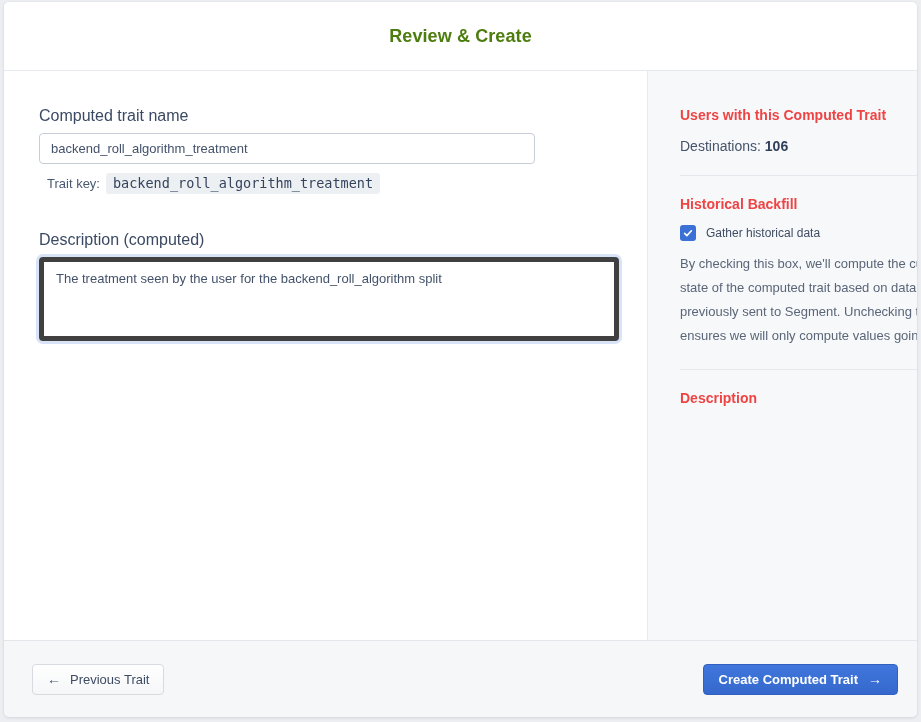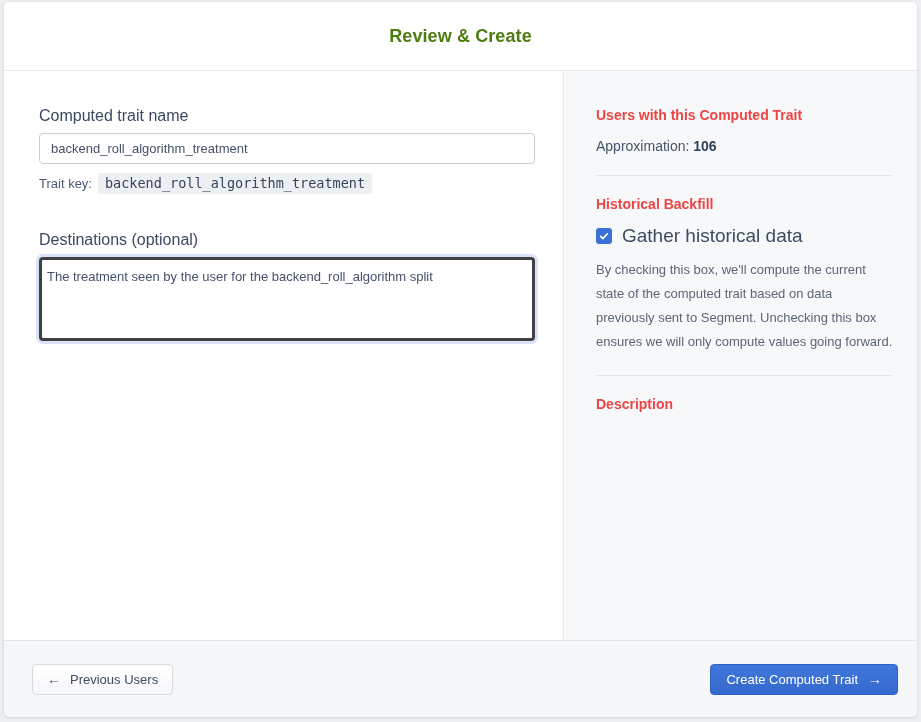--- a/index.html
+++ b/index.html
@@ -62,39 +62,40 @@
     background: #FFFFFF;
     outline: none;
     display: block;
   }
   .trait-key-row {
     margin-top: 9px;
     display: flex;
     align-items: center;
     font-size: 13px;
     color: #4A5972;
+    margin-left: 8px;
   }
   .trait-key-badge {
     margin-left: 6px;
     background: #EDF0F3;
     border-radius: 3px;
     padding: 2px 7px 3px;
     font-family: "DejaVu Sans Mono", monospace;
     font-size: 13.5px;
     color: #35435C;
   }
   .desc-label { margin-top: 37px; }
   .textarea {
     margin-top: 8px;
-    width: 496px;
+    width: 580px;
     height: 84px;
-    border: 3px solid #404040;
+    border: 5px solid #404040;
     border-radius: 4px;
     box-shadow: 0 0 0 3px rgba(77,127,217,0.22);
-    padding: 8px 5px;
+    padding: 8px 12px;
     font-family: "Liberation Sans", sans-serif;
     font-size: 13px;
     line-height: 17px;
     color: #43526B;
     background: #FFFFFF;
     resize: none;
     outline: none;
     display: block;
   }
   
@@ -126,21 +127,21 @@
   .checkbox {
     width: 16px; height: 16px;
     background: #3B70D6;
     border-radius: 3px;
     display: inline-flex;
     align-items: center;
     justify-content: center;
     flex: 0 0 16px;
   }
   .checkbox svg { display: block; }
-  .checkbox-label { margin-left: 10px; font-size: 19px; color: #3E4C63; }
+  .checkbox-label { margin-left: 10px; font-size: 12px; color: #3E4C63; }
   .sb-para {
     margin-top: 11px;
     font-size: 13px;
     line-height: 24px;
     color: #5A6678;
     max-width: 300px;
   }
   
   .ftr {
     flex: 0 0 77px;
@@ -169,21 +170,21 @@
     color: #3E4C63;
     padding: 0 14px;
     font-weight: 500;
   }
   .btn-secondary .arrow { margin-right: 9px; color: #4A5972; }
   .btn-primary {
     background: linear-gradient(#4077DC, #3568CC);
     border: 1px solid #3160BE;
     color: #FFFFFF;
     padding: 0 15px;
-    font-weight: 400;
+    font-weight: 700;
   }
   .btn-primary .arrow { margin-left: 10px; }
 </style>
 </head>
 <body>
 
 <div class="card">
 
   <div class="hdr">
     <h1>Review &amp; Create</h1>
@@ -193,28 +194,28 @@
 
     <div class="left">
       <div class="field-label">Computed trait name</div>
       <input class="text-input" type="text" value="backend_roll_algorithm_treatment" style="">
 
       <div class="trait-key-row">
         <span>Trait key:</span>
         <span class="trait-key-badge">backend_roll_algorithm_treatment</span>
       </div>
 
-      <div class="field-label desc-label">Destinations (optional)</div>
+      <div class="field-label desc-label">Description (computed)</div>
       <textarea class="textarea" style="">The treatment seen by the user for the backend_roll_algorithm split</textarea>
     </div>
 
     <div class="sidebar">
 
       <div class="sb-heading">Users with this Computed Trait</div>
-      <div class="sb-text"><span>Approximation: </span><b>106</b></div>
+      <div class="sb-text"><span>Destinations: </span><b>106</b></div>
 
       <hr class="sb-divider">
 
       <div class="sb-heading">Historical Backfill</div>
       <div class="checkbox-row">
         <span class="checkbox">
           <svg width="12" height="12" viewBox="0 0 16 16">
             <path d="M3.5 8.5l3 3 6-6.5" stroke="#FFFFFF" stroke-width="2.2" fill="none" stroke-linecap="round" stroke-linejoin="round"></path>
           </svg>
         </span>
@@ -225,21 +226,21 @@
       <hr class="sb-divider">
 
       <div class="sb-heading">Description</div>
 
     </div>
   </div>
 
   <div class="ftr">
     <button class="btn btn-secondary">
       <span class="arrow">←</span>
-      <span>Previous Users</span>
+      <span>Previous Trait</span>
     </button>
     <button class="btn btn-primary">
       <span>Create Computed Trait</span>
       <span class="arrow">→</span>
     </button>
   </div>
 
 </div>
 
 </body></html>

